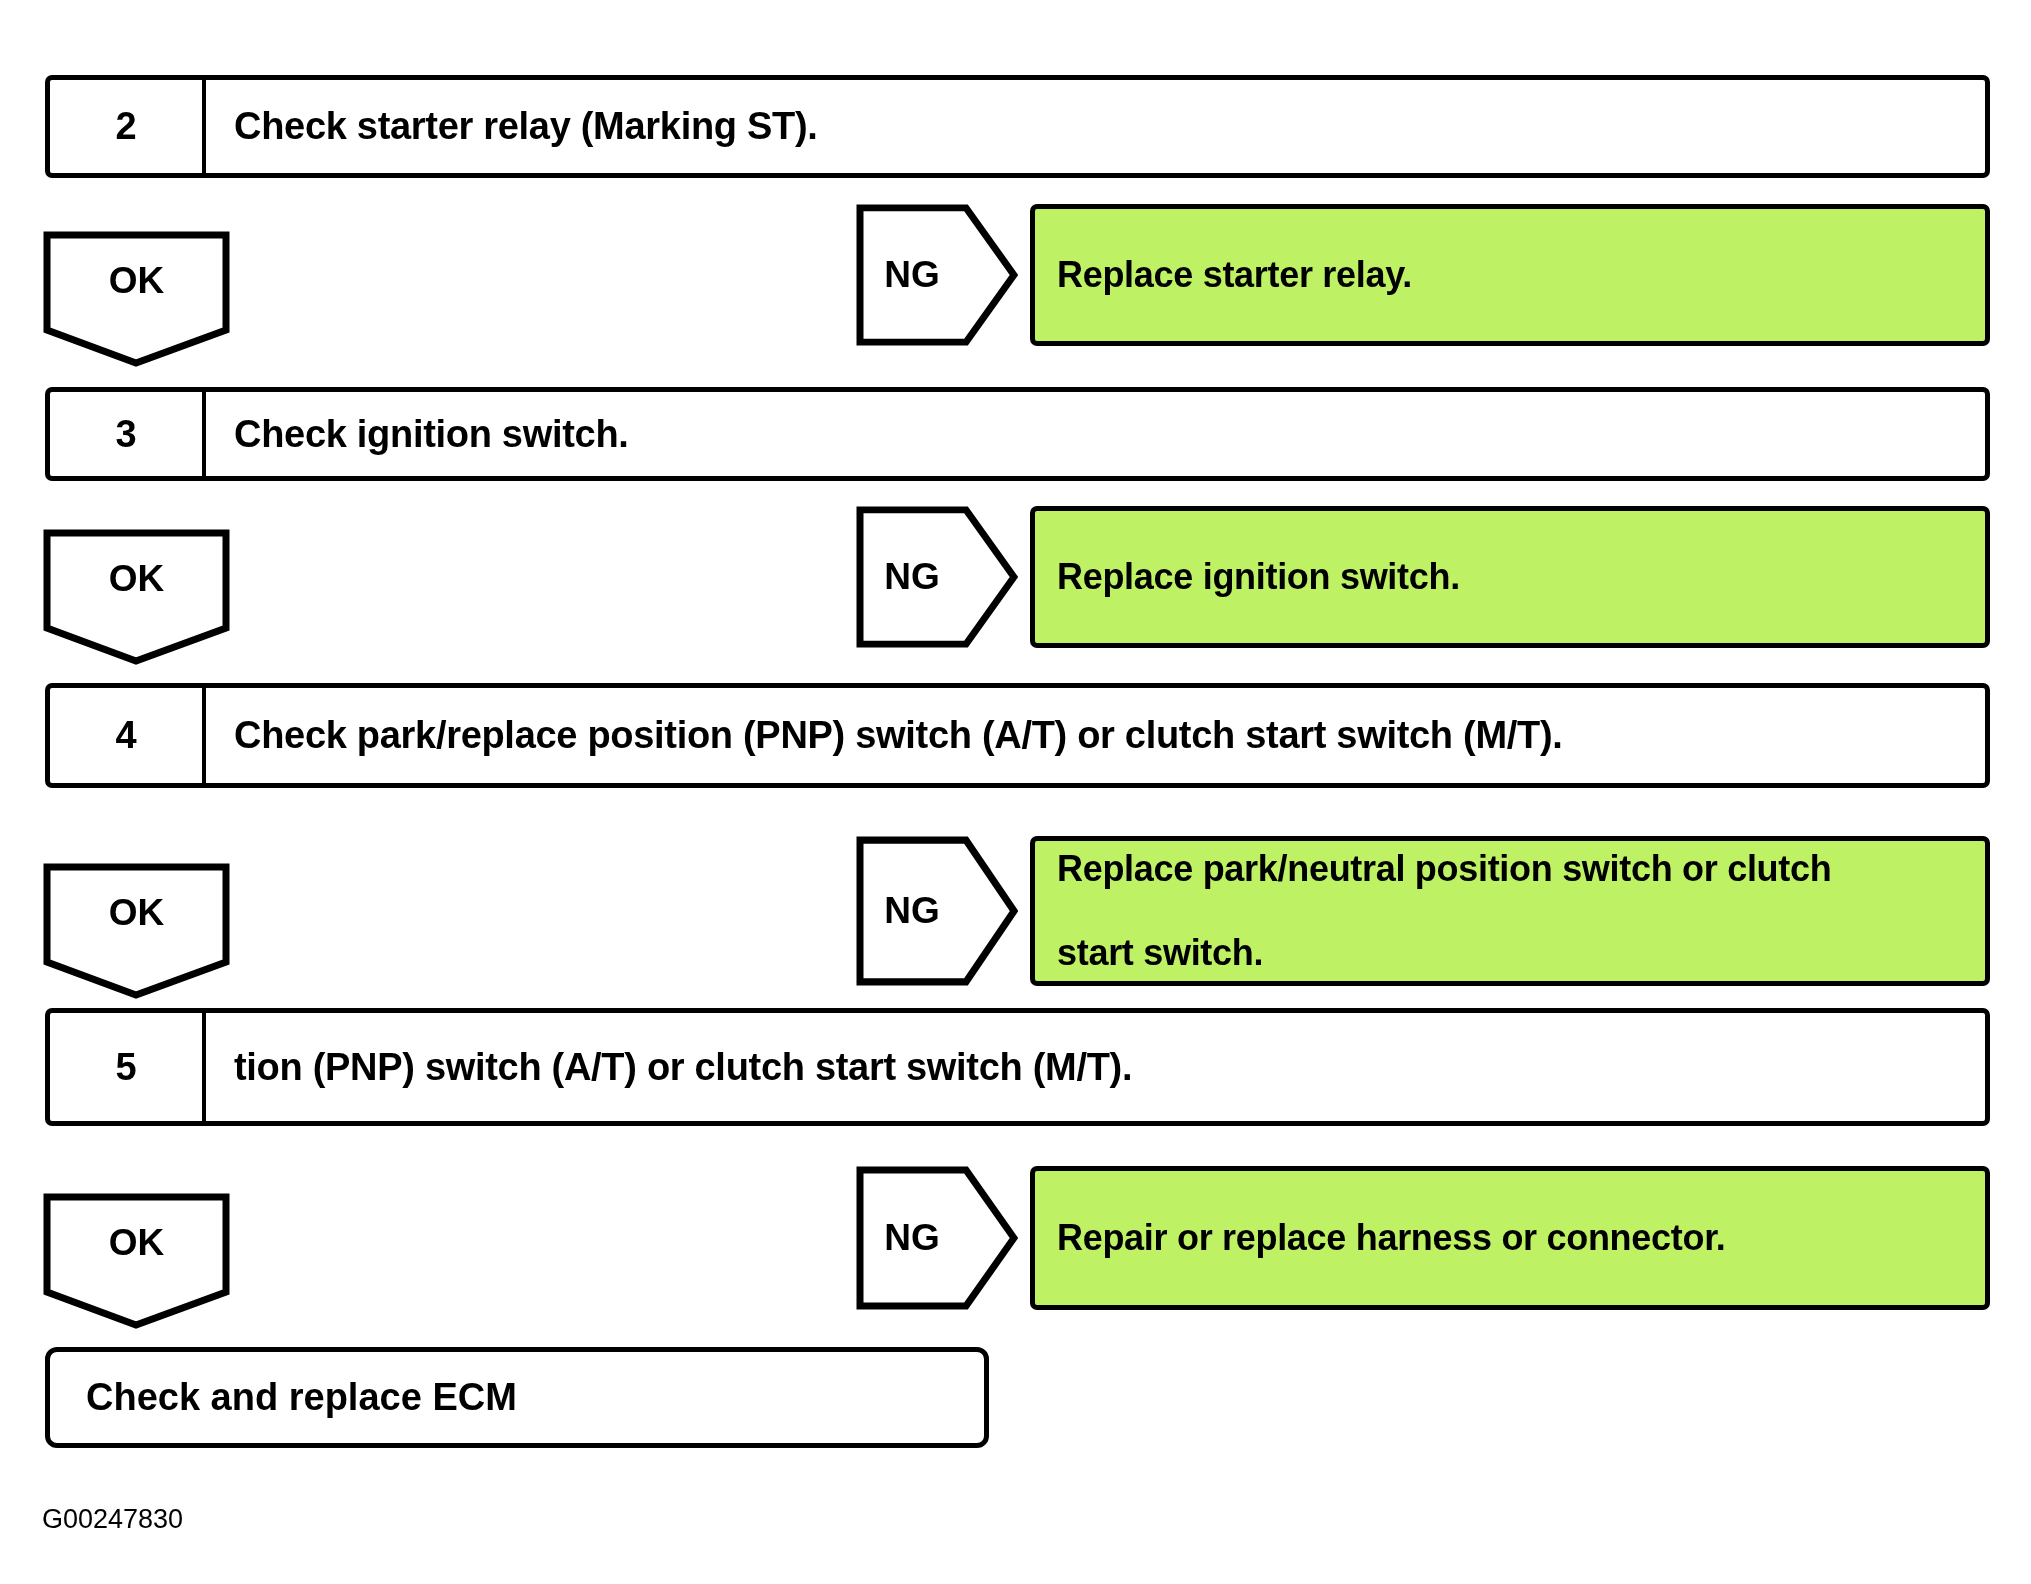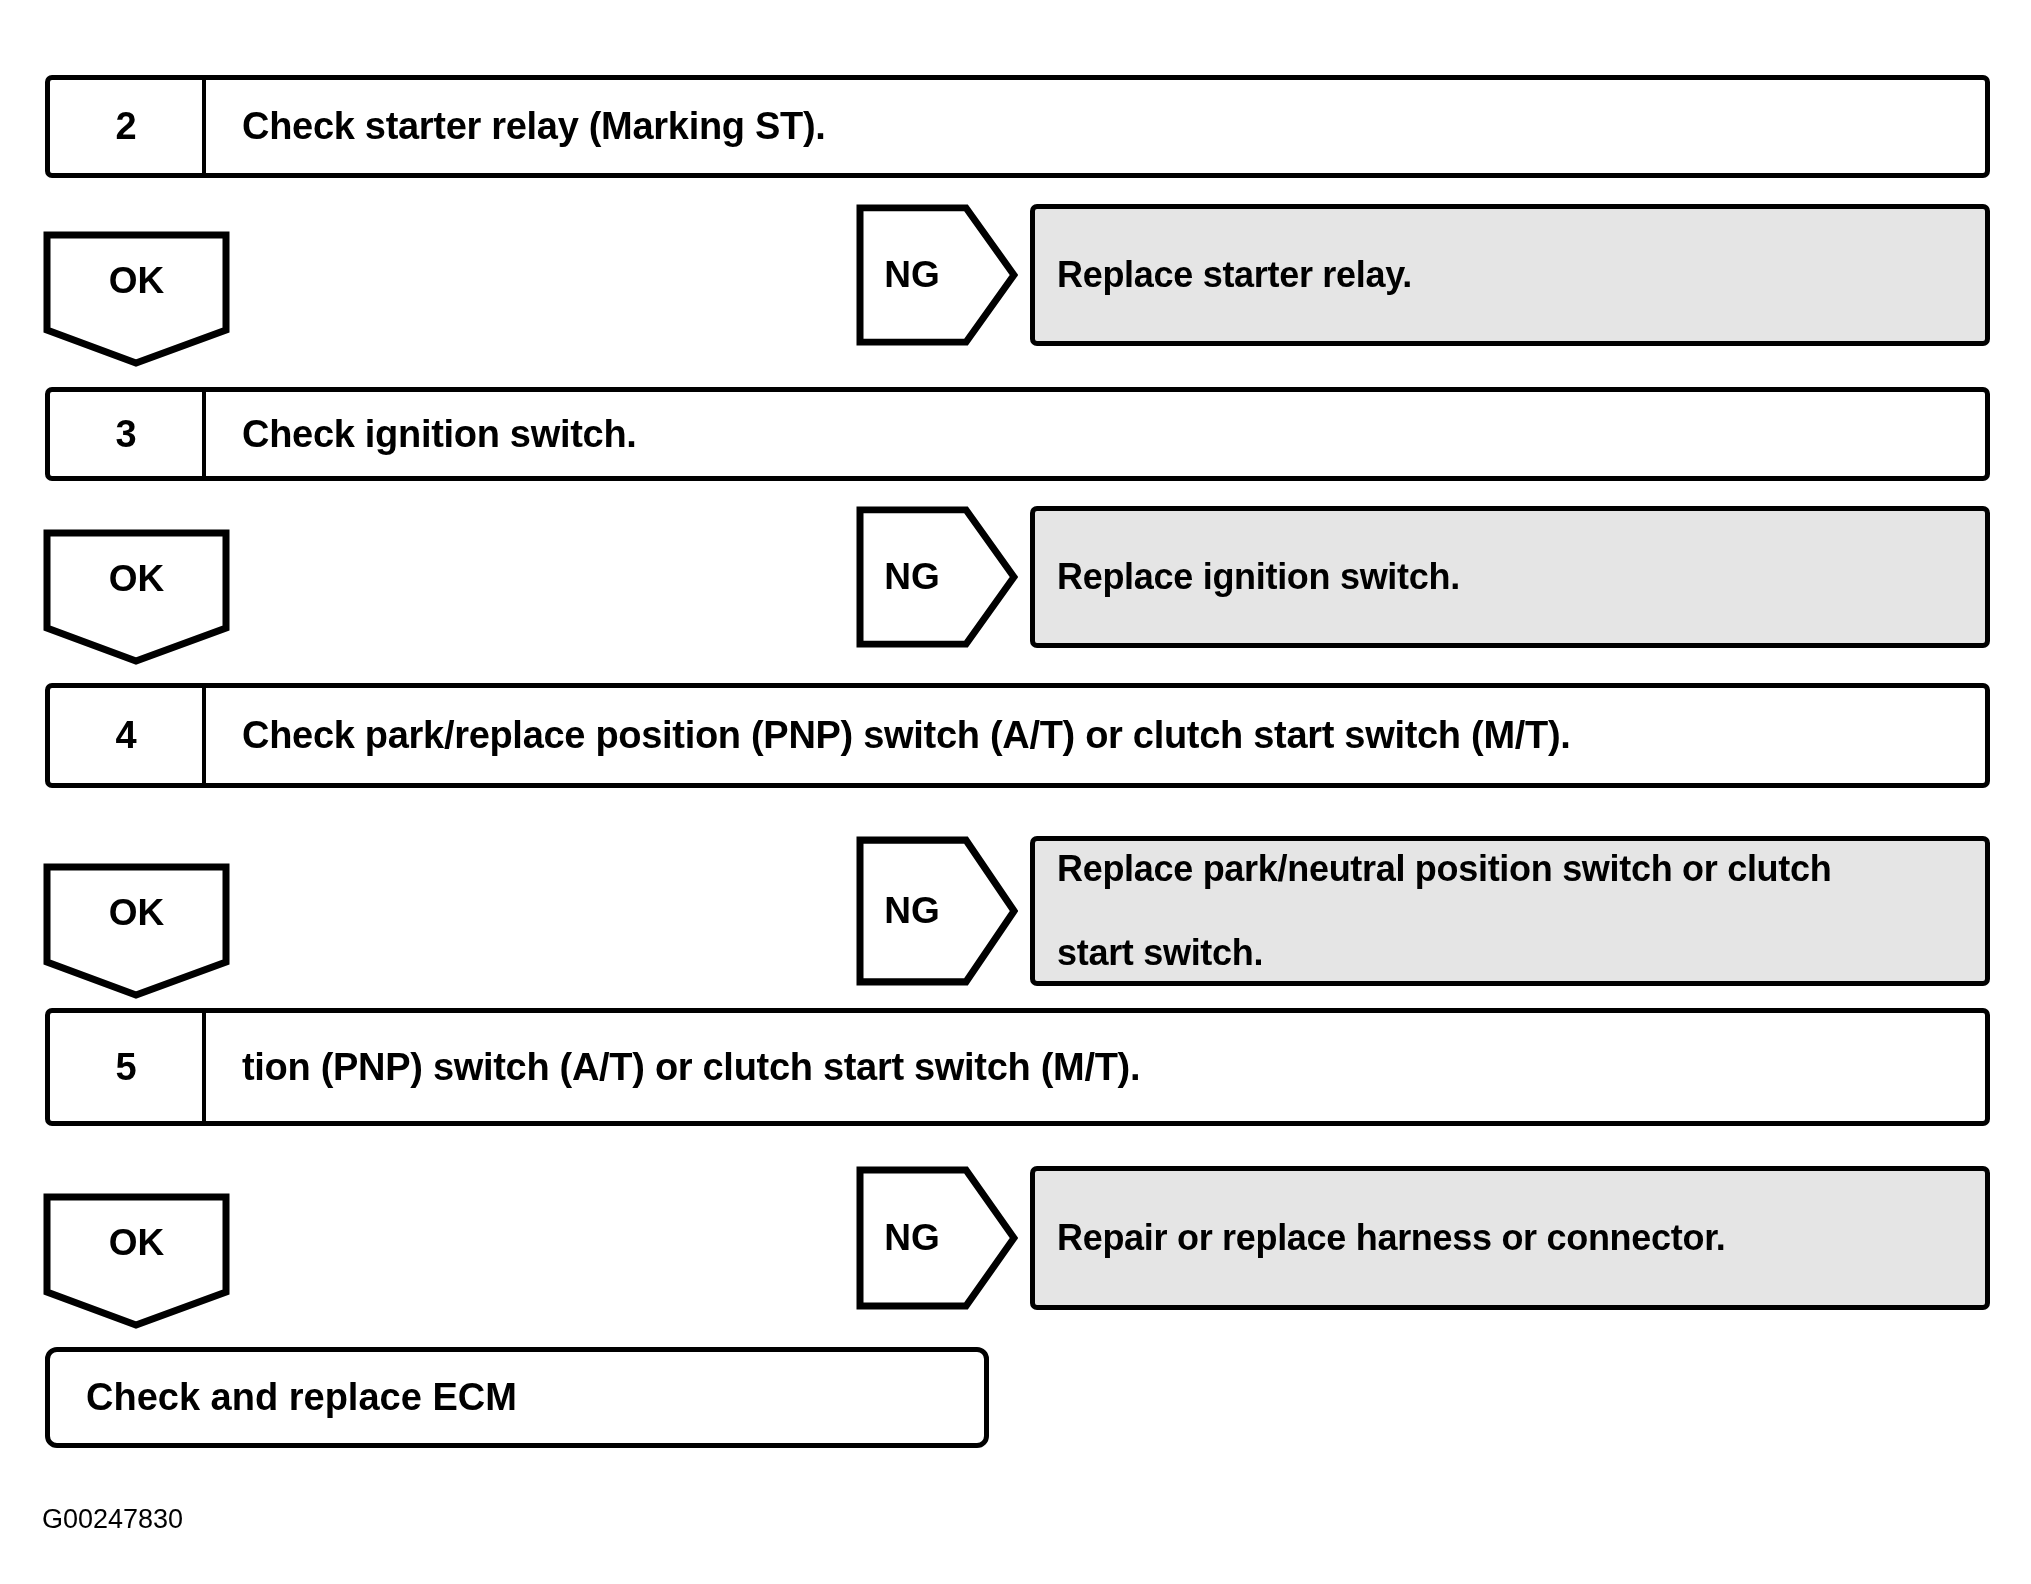--- a/index.html
+++ b/index.html
@@ -22,21 +22,21 @@
   }
   .step-num {
     width:152px; flex:0 0 152px;
     border-right:4px solid #000;
     display:flex; align-items:center; justify-content:center;
     font-weight:bold; font-size:38px;
   }
   .step-text {
     flex:1;
     display:flex; flex-direction:column; justify-content:center;
-    padding-left:36px;
+    padding-left:28px;
     font-weight:bold; font-size:38px; line-height:47px;
     letter-spacing:-0.3px;
     white-space:nowrap;
     border-radius:10px;
   }
 
   
   .ok {
     position:absolute; left:43px; width:187px; height:136px;
   }
@@ -55,21 +55,21 @@
   .ng-label {
     position:absolute; left:0; top:0; width:112px; height:100%;
     display:flex; align-items:center; justify-content:center;
     font-weight:bold; font-size:37px;
   }
 
   
   .result-box {
     position:absolute; left:1030px; width:960px;
     border:5px solid #000; border-radius:7px;
-    background:#e5e5e5;
+    background:#bef264;
     display:flex; flex-direction:column; justify-content:center;
     padding-left:22px;
     font-weight:bold; font-size:36px; line-height:46px;
     letter-spacing:-0.3px;
     box-sizing:border-box;
     white-space:nowrap;
   }
 
   
   .final-box {

